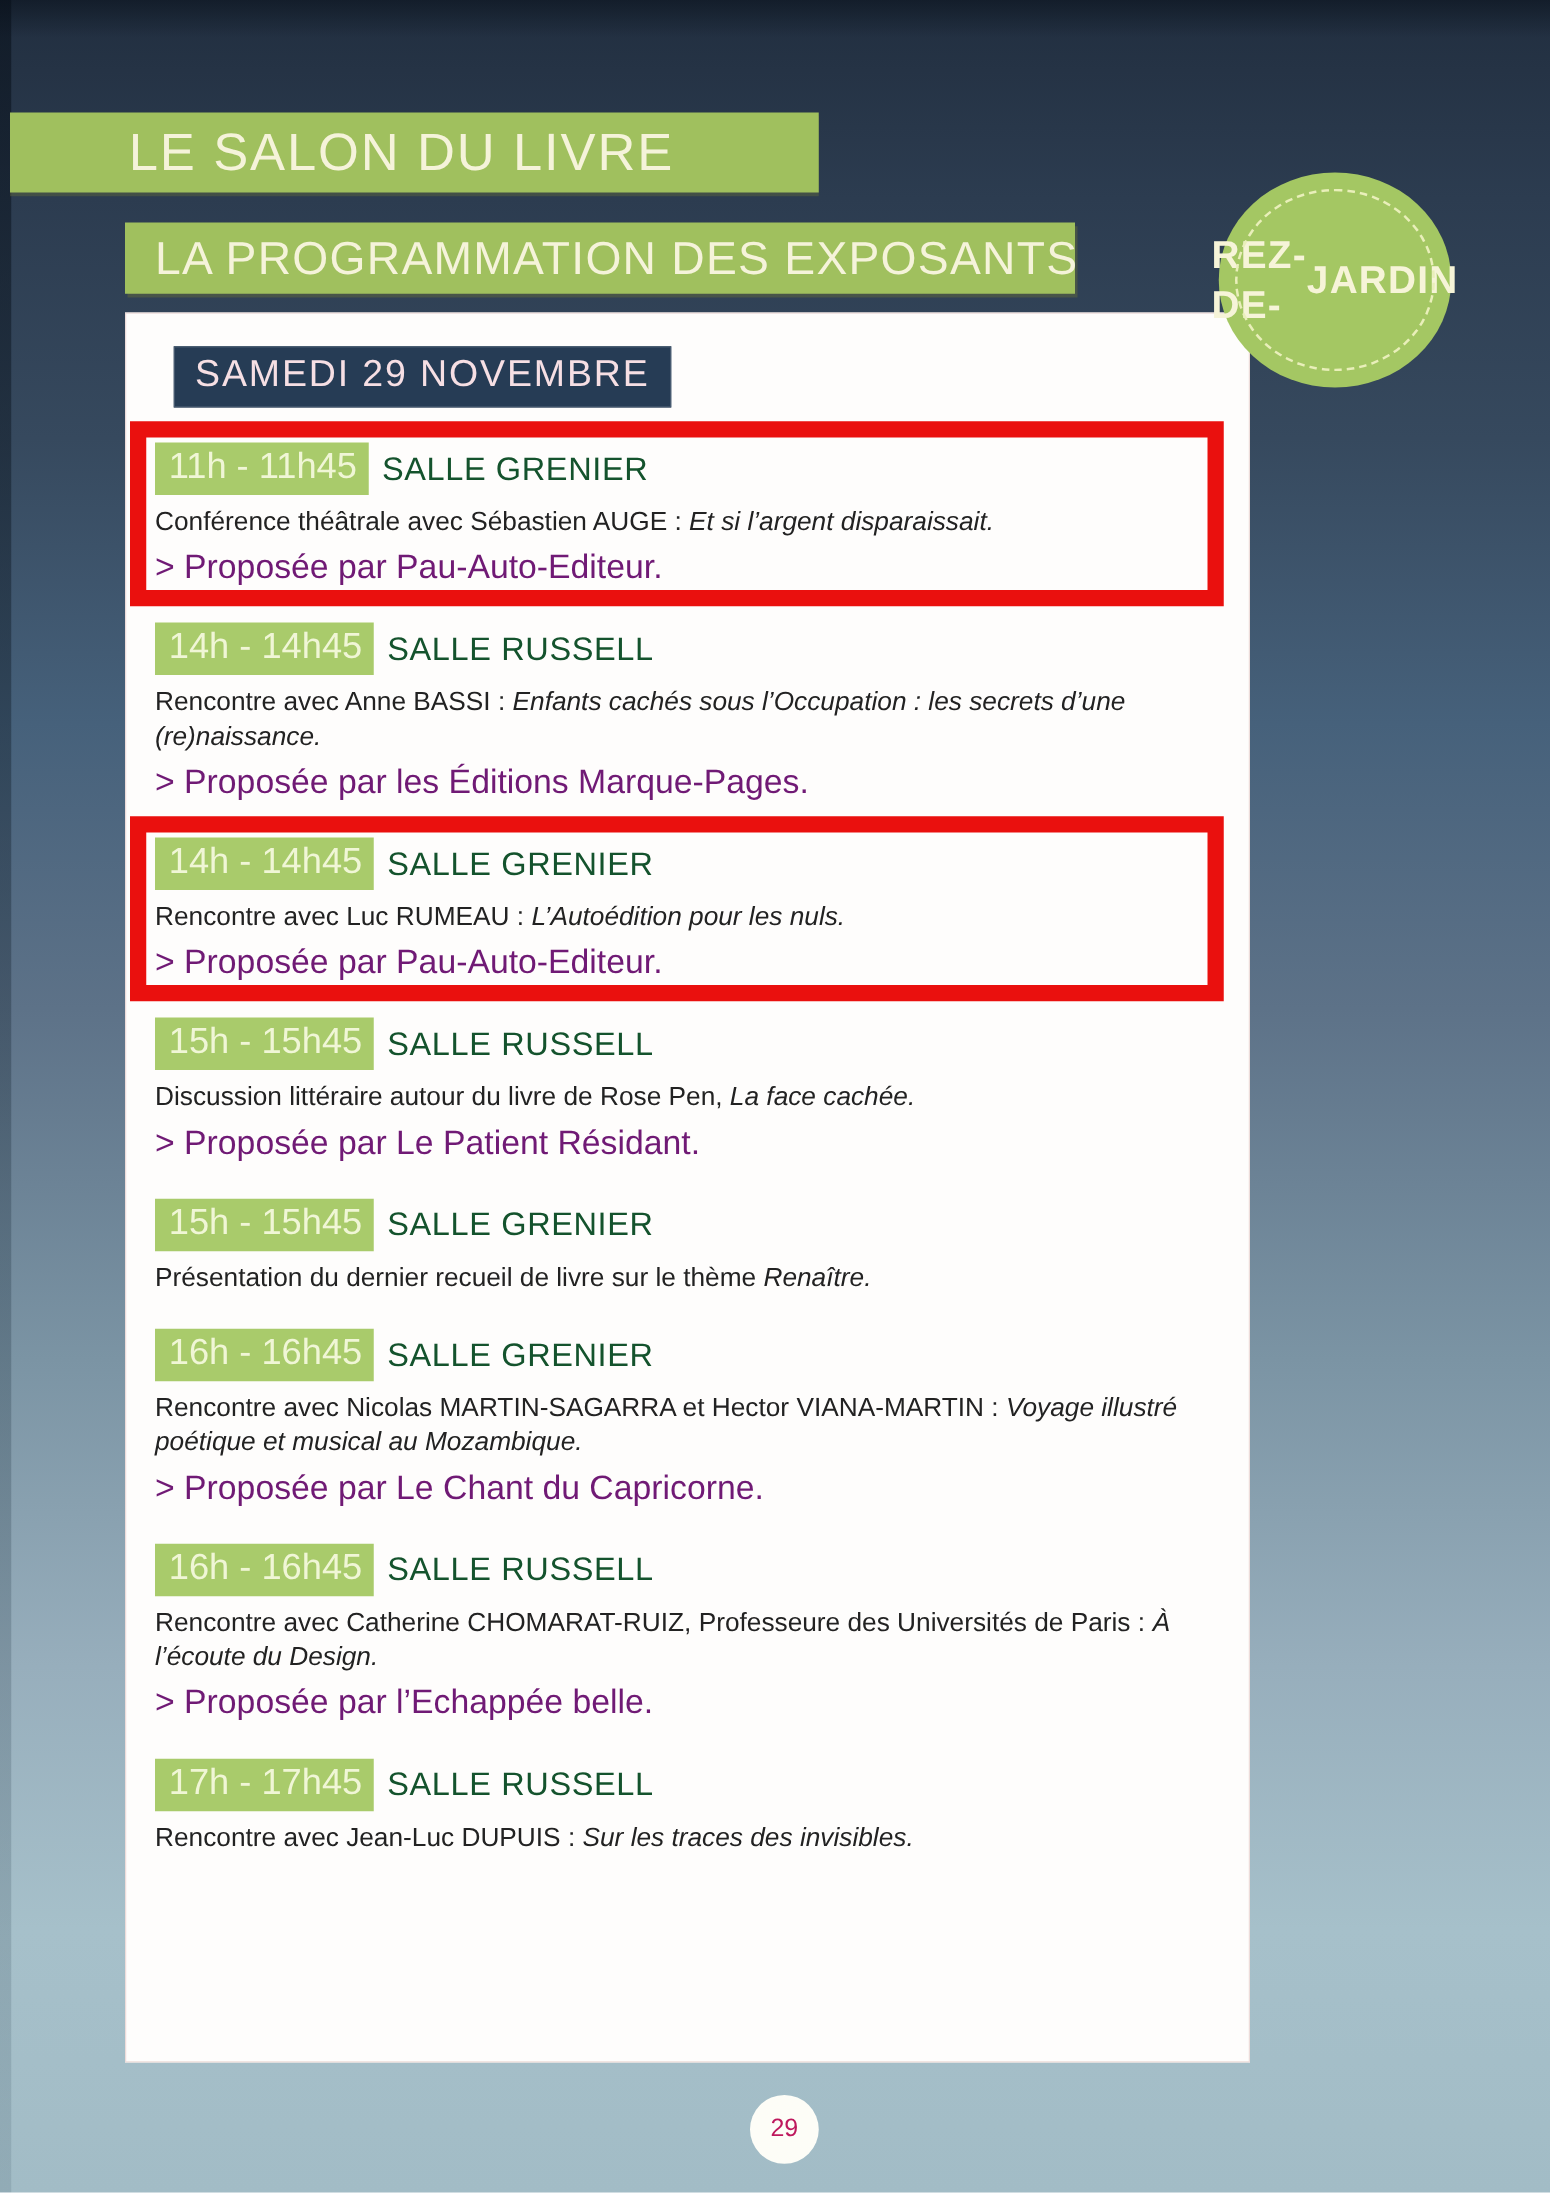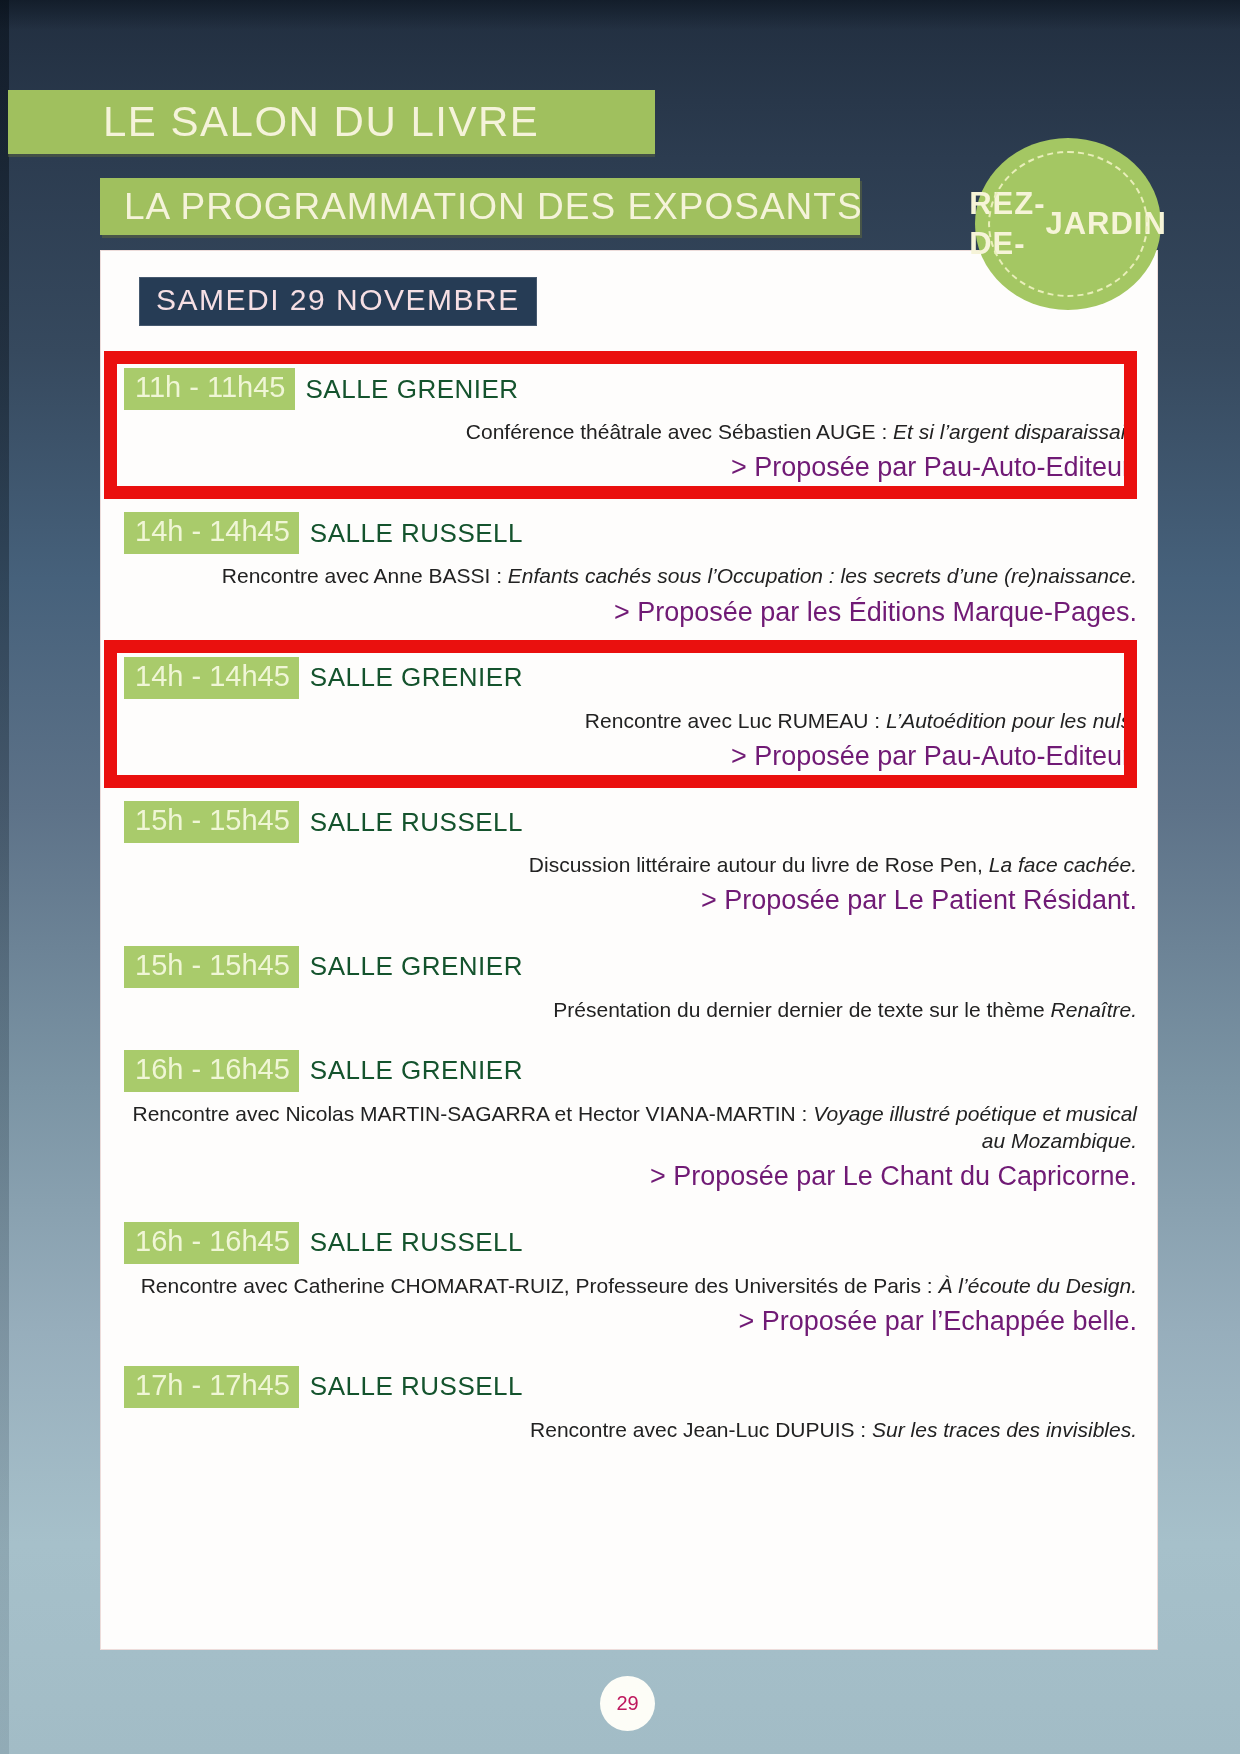--- a/index.html
+++ b/index.html
@@ -41,33 +41,33 @@
     border-radius:50%; background:#a4c763; z-index:5;
     display:flex; align-items:center; justify-content:center;
     color:#f6f4d8; font-size:31px; font-weight:bold; letter-spacing:1px; line-height:1.3;
   }
   .floor-badge::before {
     content:""; position:absolute; inset:13px;
     border:2px dashed #e9efba; border-radius:50%;
   }
 
   .card {
-    position:absolute; left:100px; top:250px; width:1058px; height:1400px;
+    position:absolute; left:100px; top:250px; width:900px; height:1400px;
     background:#fefdfc; border:1px solid #eddcda; box-sizing:border-box;
     padding:26px 20px 0 23px;
   }
 
   .date-badge {
     display:inline-block; margin-left:15px;
     background:#263c55; border:1px solid #46596f;
     color:#f6dfe4; font-size:30px; letter-spacing:1.5px;
     padding:5px 16px 8px;
   }
 
-  .event-list { margin-top:42px;text-align:right; }
+  .event-list { margin-top:28px; }
   .event { position:relative; margin-bottom:27px; }
   .event-header { display:flex; align-items:center; gap:11px; margin-bottom:8px; }
   .time-badge {
     background:#a9cb6b; color:#f0f6d6;
     font-size:29px; padding:3px 9px 6px 11px; white-space:nowrap;
   }
   .room { color:#14532d; font-size:26px; letter-spacing:.5px; white-space:nowrap; }
   .desc { margin:0 0 5px; font-size:21px; line-height:1.3; color:#222; max-width:1015px; }
   .italic { font-style:italic; }
   .organizer { margin:0; font-size:27px; line-height:1.3; color:#701a75; }
@@ -147,21 +147,21 @@
     <p class="desc"><span>Discussion littéraire autour du livre de Rose Pen, </span><span class="italic">La face cachée.</span></p>
     <p class="organizer">&gt; Proposée par Le Patient Résidant.</p>
   </div>
 
   <div class="event">
 
     <div class="event-header">
       <span class="time-badge">15h - 15h45</span>
       <span class="room">SALLE GRENIER</span>
     </div>
-    <p class="desc"><span>Présentation du dernier dernier de texte sur le thème </span><span class="italic">Renaître.</span></p>
+    <p class="desc"><span>Présentation du dernier recueil de livre sur le thème </span><span class="italic">Renaître.</span></p>
   </div>
 
   <div class="event">
 
     <div class="event-header">
       <span class="time-badge">16h - 16h45</span>
       <span class="room">SALLE GRENIER</span>
     </div>
     <p class="desc"><span>Rencontre avec Nicolas MARTIN-SAGARRA et Hector VIANA-MARTIN : </span><span class="italic">Voyage illustré poétique et musical au Mozambique.</span></p>
     <p class="organizer">&gt; Proposée par Le Chant du Capricorne.</p>

